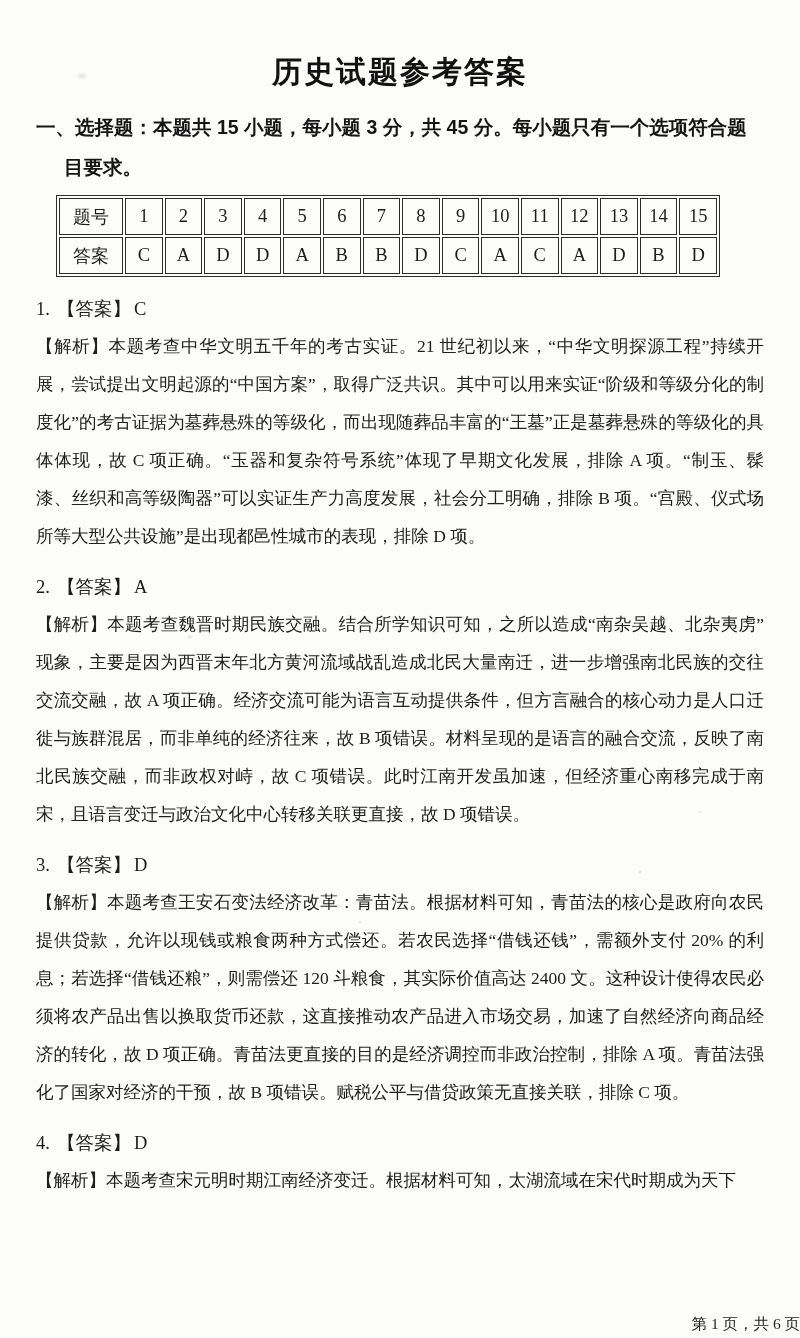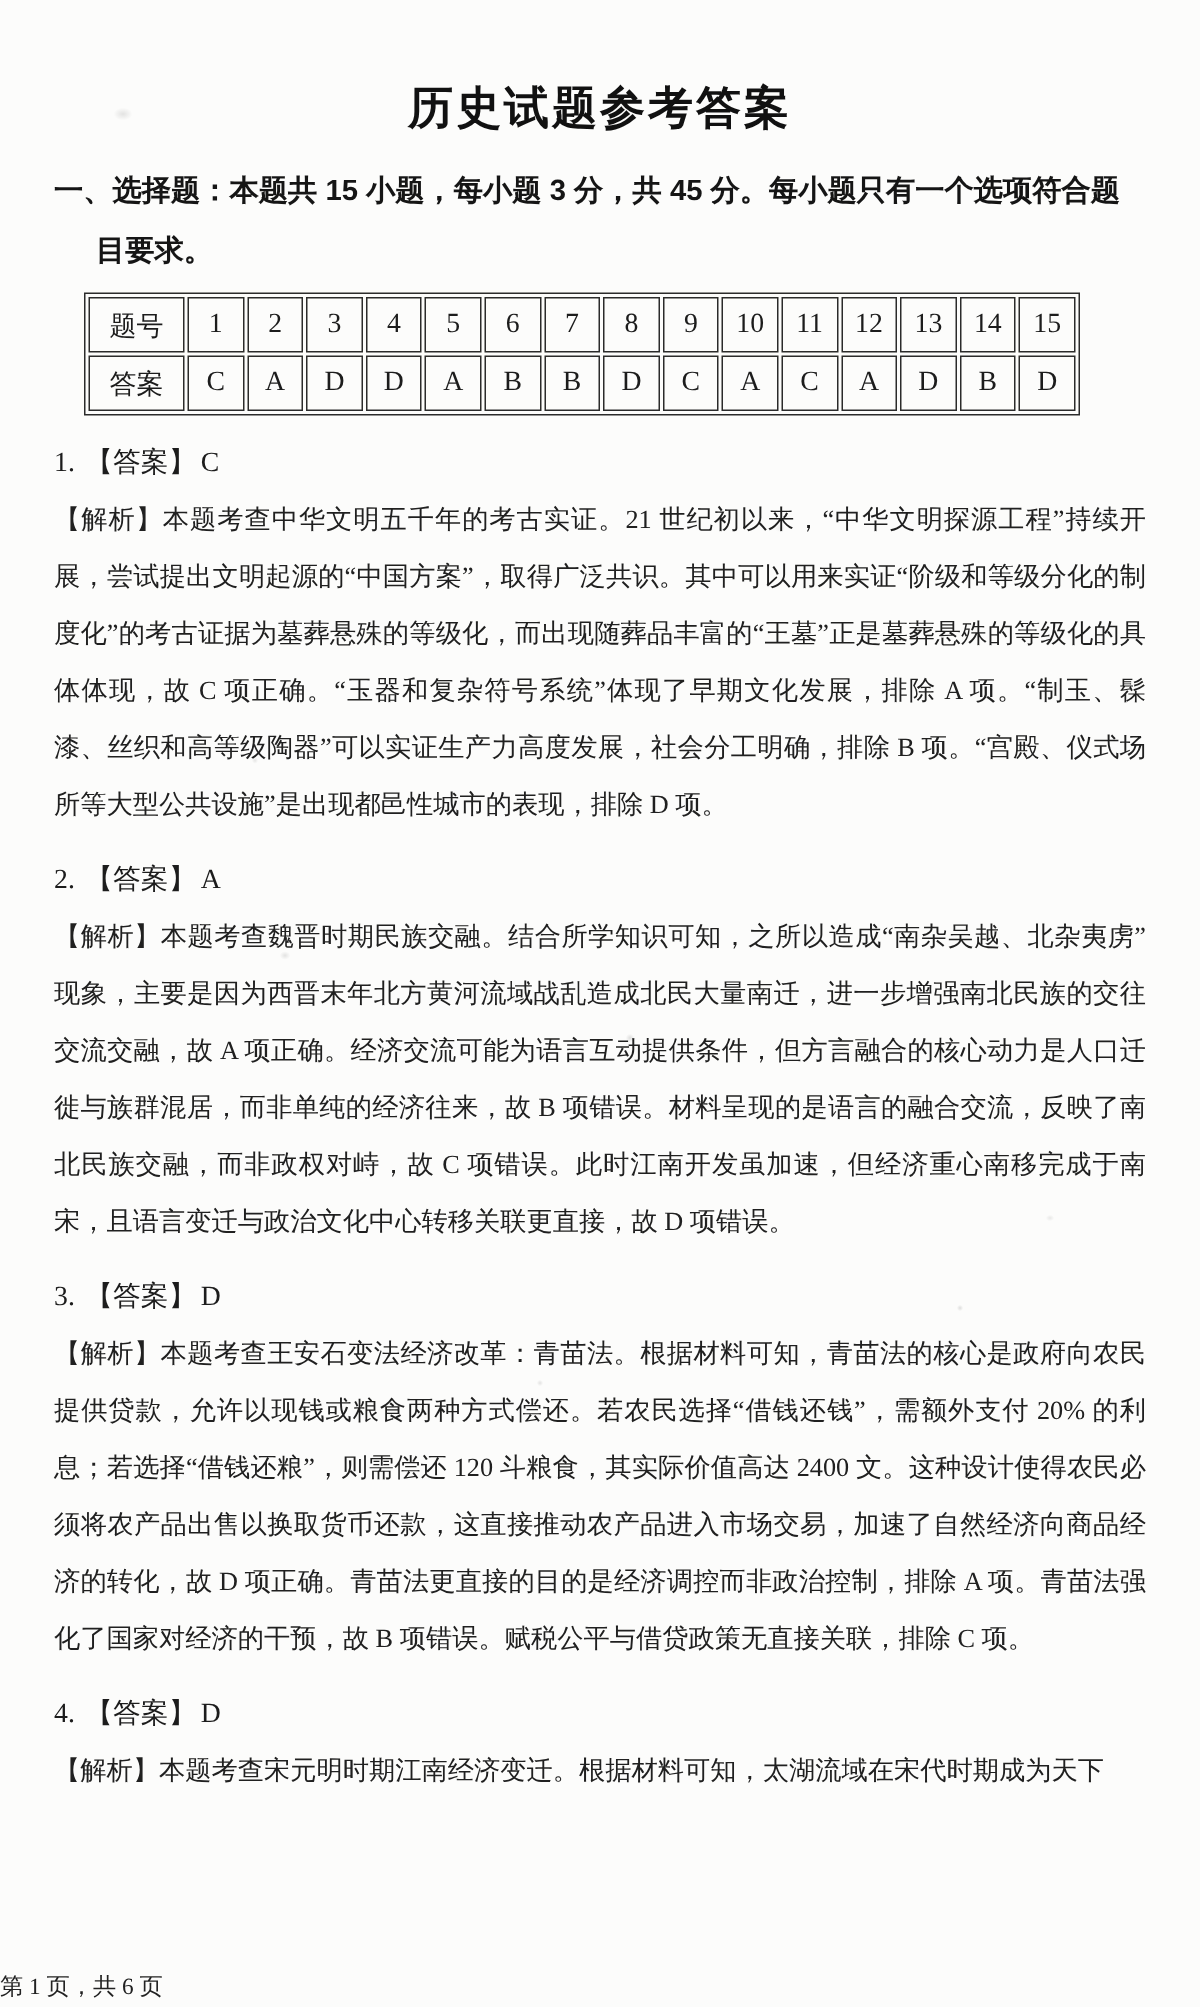--- a/index.html
+++ b/index.html
@@ -77,21 +77,21 @@
     margin: 0;
     font-size: 17.5px;
     line-height: 38px;
     text-align: justify;
     color: #202020;
   }
   .footer {
     position: absolute;
     left: 0; right: 0;
     top: 1262px;
-    text-align: left;
+    text-align: right;
     font-size: 15.5px;
     color: #222;
   }
 </style>
 </head>
 <body>
 
 <div class="page">
   <div class="scan-noise"></div>
 

